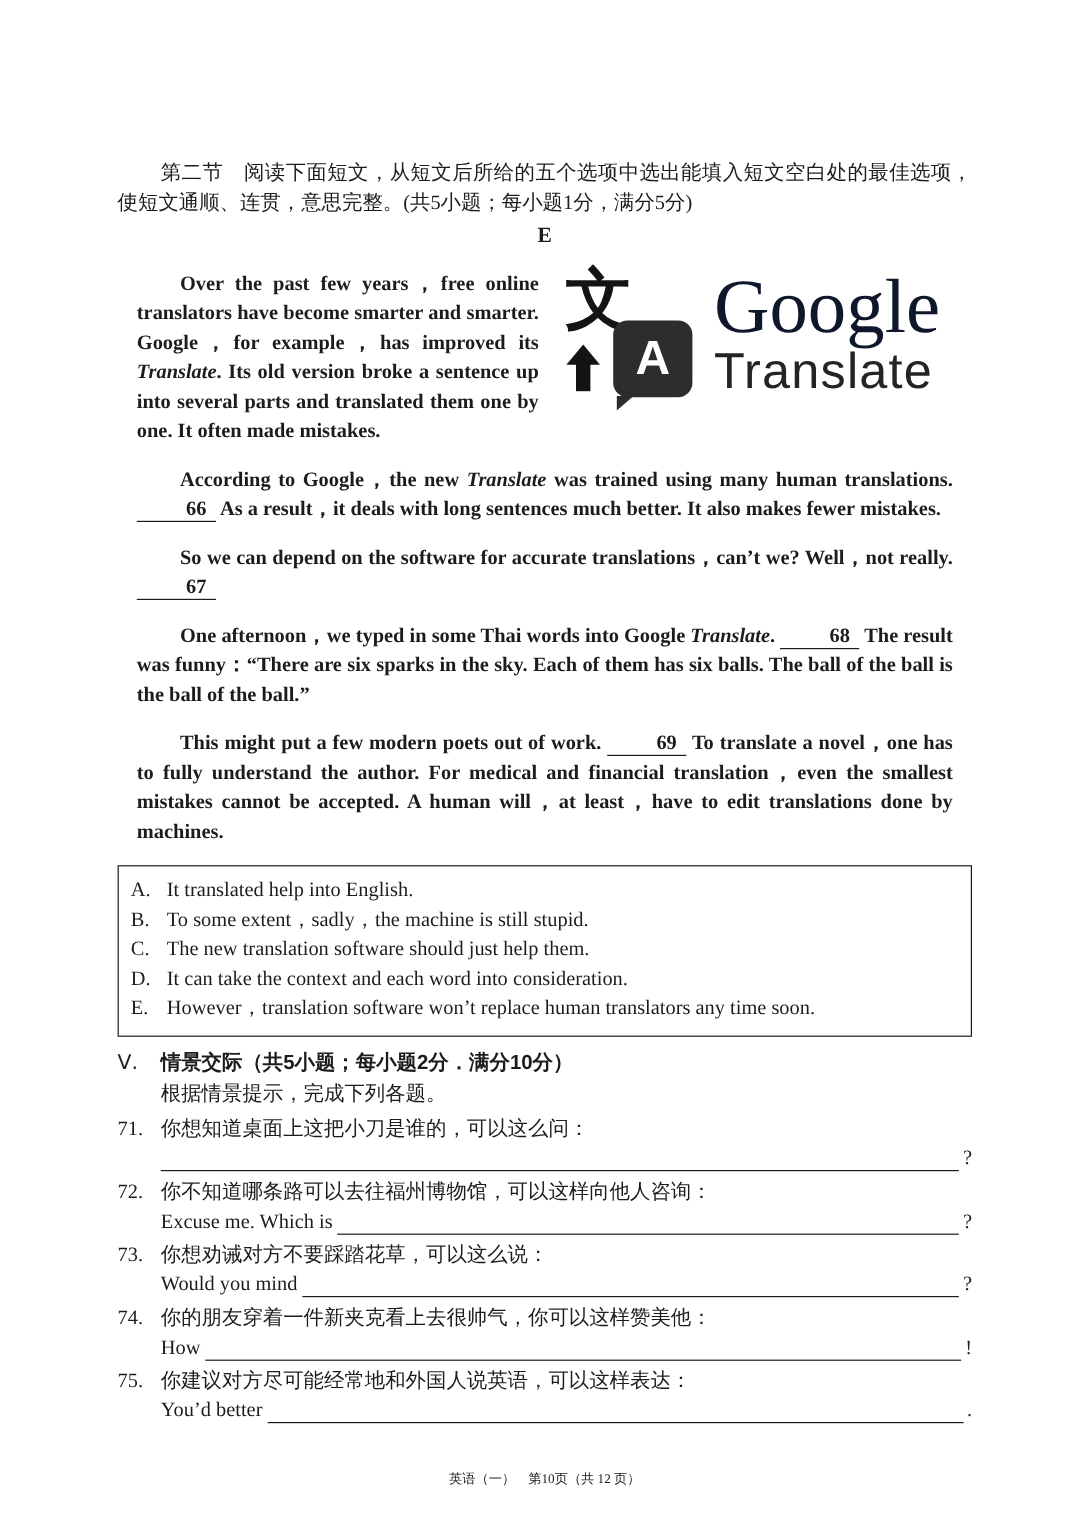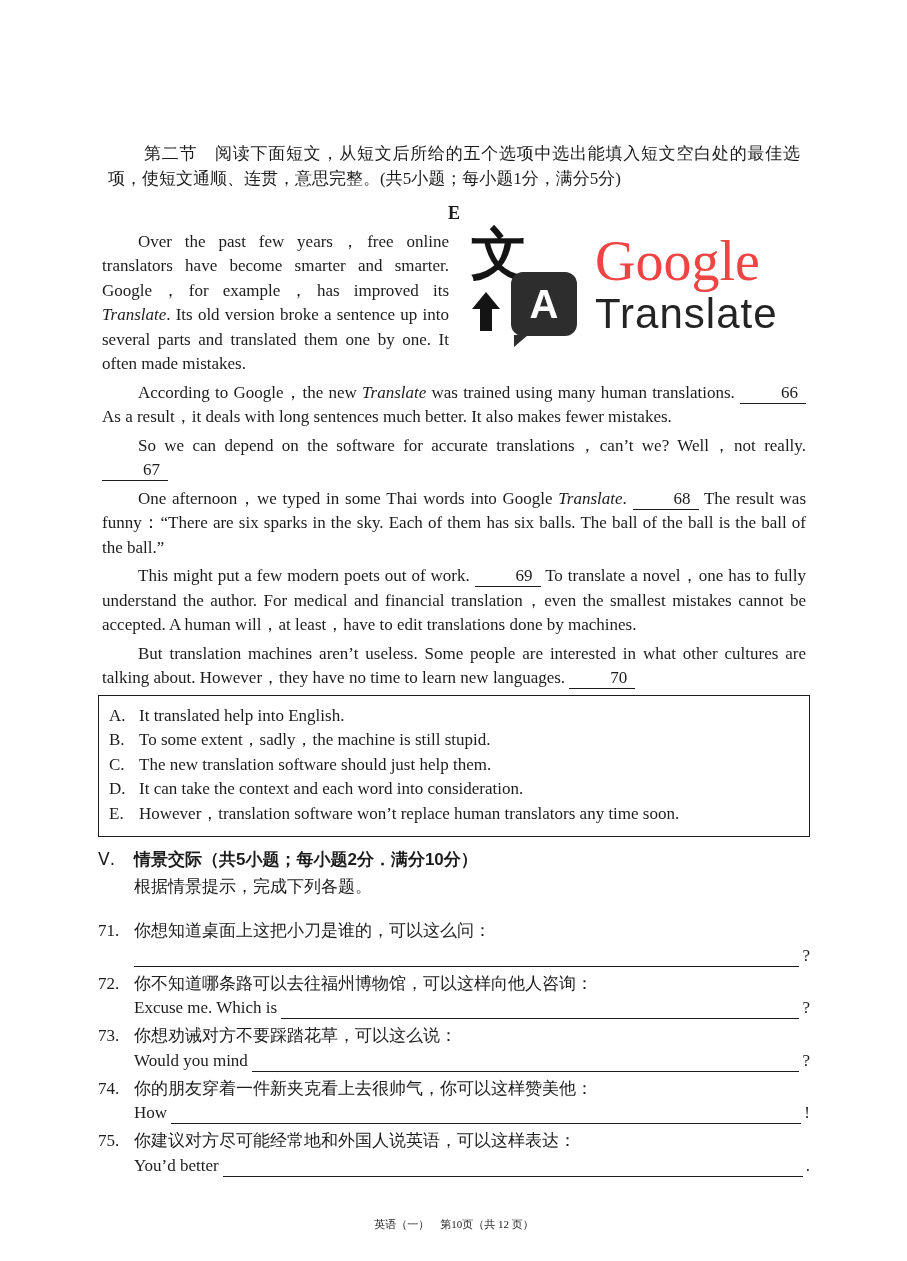--- a/index.html
+++ b/index.html
@@ -3,56 +3,56 @@
 <meta charset="utf-8">
 <style>
   html,body{margin:0;padding:0;background:#ffffff;}
   body{
     width:907px;height:1261px;overflow:hidden;
     font-family:"Liberation Serif","DejaVu Serif",serif;
     color:#1c1c1c;font-size:17px;line-height:24.5px;
     -webkit-font-smoothing:antialiased;
   }
   .page{padding:132px 97px 0 98px;position:relative;}
-  .cn{margin:10px;text-align:justify;}
+  .cn{margin:0;text-align:justify;}
   .indent{text-indent:36px;}
   .passage-label{text-align:center;font-weight:bold;font-size:18px;margin:3px 0 2px;}
   .passage{margin-top:2px;}
-  .para{margin:4px;text-align:justify;}
+  .para{margin:16px;text-align:justify;font-weight:bold;}
   .para{text-indent:36px;}
   .blank{
     display:inline-block;min-width:50px;padding:0 8px;text-indent:0;
     border-bottom:1.5px solid #1c1c1c;text-align:right;line-height:20px;
   }
   i{font-style:italic;}
 
   
   .gt-logo{float:right;width:345px;height:114px;margin:2px 0 10px 16px;position:relative;background:#fff;}
   .gt-icon{position:absolute;left:0;top:0;width:122px;height:114px;}
   .wen{position:absolute;left:6px;top:-8px;font-size:56px;line-height:60px;font-weight:bold;color:#141414;font-family:"Liberation Sans","DejaVu Sans",sans-serif;}
   .a-bubble{position:absolute;left:46px;top:40px;width:66px;height:64px;background:#2d2d2d;border-radius:12px;display:flex;align-items:center;justify-content:center;}
   .a-bubble::after{content:"";position:absolute;left:3px;bottom:-11px;width:0;height:0;border-left:14px solid #2d2d2d;border-bottom:12px solid transparent;}
   .a-bubble .a{color:#ffffff;font-family:"Liberation Sans","DejaVu Sans",sans-serif;font-weight:bold;font-size:40px;line-height:40px;}
   .arrow-head{position:absolute;left:7px;top:60px;width:0;height:0;border-left:14px solid transparent;border-right:14px solid transparent;border-bottom:17px solid #141414;}
   .arrow-stem{position:absolute;left:15px;top:75px;width:12px;height:24px;background:#141414;}
   .gt-text{position:absolute;left:130px;top:0;}
-  .gt-google{font-family:"Liberation Serif","DejaVu Serif",serif;font-size:56px;line-height:58px;color:#ef4444;}
+  .gt-google{font-family:"Liberation Serif","DejaVu Serif",serif;font-size:64px;line-height:58px;color:#0f172a;}
   .gt-translate{font-family:"Liberation Sans","DejaVu Sans",sans-serif;font-size:42px;line-height:44px;color:#242424;letter-spacing:1px;margin-top:2px;}
 
   
   .options-box{border:1.5px solid #1c1c1c;margin-top:4px;padding:8px 10px 10px 10px;}
   .opt{display:flex;line-height:24.6px;}
   .opt-label{width:30px;flex:none;}
   .opt-text{flex:1;}
 
   
   .sec5-head{margin-top:10px;display:flex;align-items:baseline;}
   .sec5-num{width:36px;flex:none;font-family:"DejaVu Sans","Liberation Sans",sans-serif;}
   .sec5-title{font-family:"Liberation Sans","DejaVu Sans",sans-serif;font-weight:bold;}
-  .sec5-sub{margin:2px 0 20px 36px;}
+  .sec5-sub{margin:2px 0 4px 36px;}
   .q{margin-top:2px;}
   .q-row{display:flex;}
   .q-no{width:36px;flex:none;}
   .q-prompt{flex:1;text-align:justify;}
   .q-ans{display:flex;align-items:baseline;margin-left:36px;height:26px;}
   .q-prefix{flex:none;padding-right:4px;}
   .q-fill{flex:1;border-bottom:1.5px solid #1c1c1c;height:1em;align-self:flex-end;margin-bottom:3px;}
   .q-punct{flex:none;padding-left:3px;margin-bottom:2px;}
 
   .footer{text-align:center;margin-top:32px;font-size:11px;}
@@ -80,21 +80,20 @@
         <div class="gt-google">Google</div>
         <div class="gt-translate">Translate</div>
       </div>
     </div>
     <div>
         <p class="para">Over the past few years，free online translators have become smarter and smarter.  Google，for example，has improved its <i>Translate</i>.  Its old version broke a sentence up into several parts and translated them one by one.  It often made mistakes.</p>
         <p class="para">According to Google，the new <i>Translate</i> was trained using many human translations.  <span class="blank">66</span>  As a result，it deals with long sentences much better.  It also makes fewer mistakes.</p>
         <p class="para">So we can depend on the software for accurate translations，can’t we? Well，not really.  <span class="blank">67</span></p>
         <p class="para">One afternoon，we typed in some Thai words into Google <i>Translate</i>.  <span class="blank">68</span>  The result was funny：“There are six sparks in the sky.  Each of them has six balls.  The ball of the ball is the ball of the ball.”</p>
         <p class="para">This might put a few modern poets out of work.  <span class="blank">69</span>  To translate a novel，one has to fully understand the author.  For medical and financial translation，even the smallest mistakes cannot be accepted.  A human will，at least，have to edit translations done by machines.</p>
-        <p class="para">But translation machines aren’t useless.  Some people are interested in what other cultures are talking about.  However，they have no time to learn new languages.  <span class="blank">70</span></p>
       </div>
   </div>
 
   <div class="options-box">
       <div class="opt">
         <span class="opt-label">A.</span>
         <span class="opt-text">It translated help into English.</span>
       </div>
       <div class="opt">
         <span class="opt-label">B.</span>

